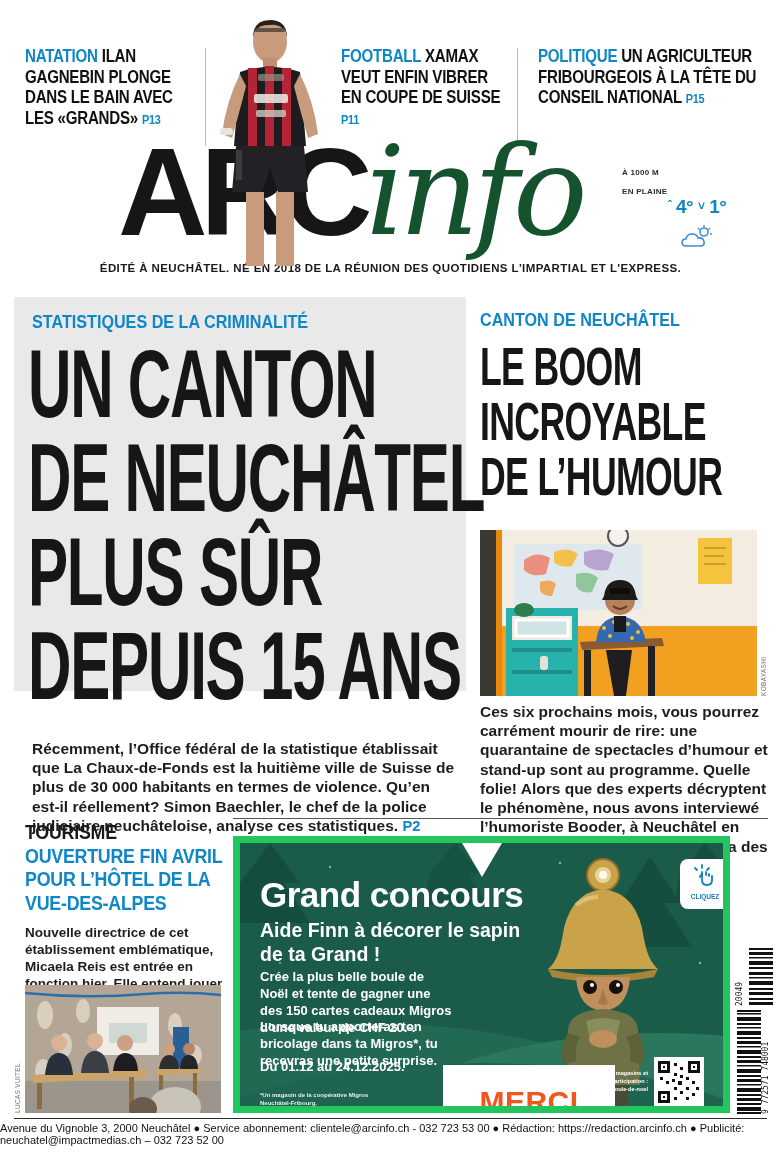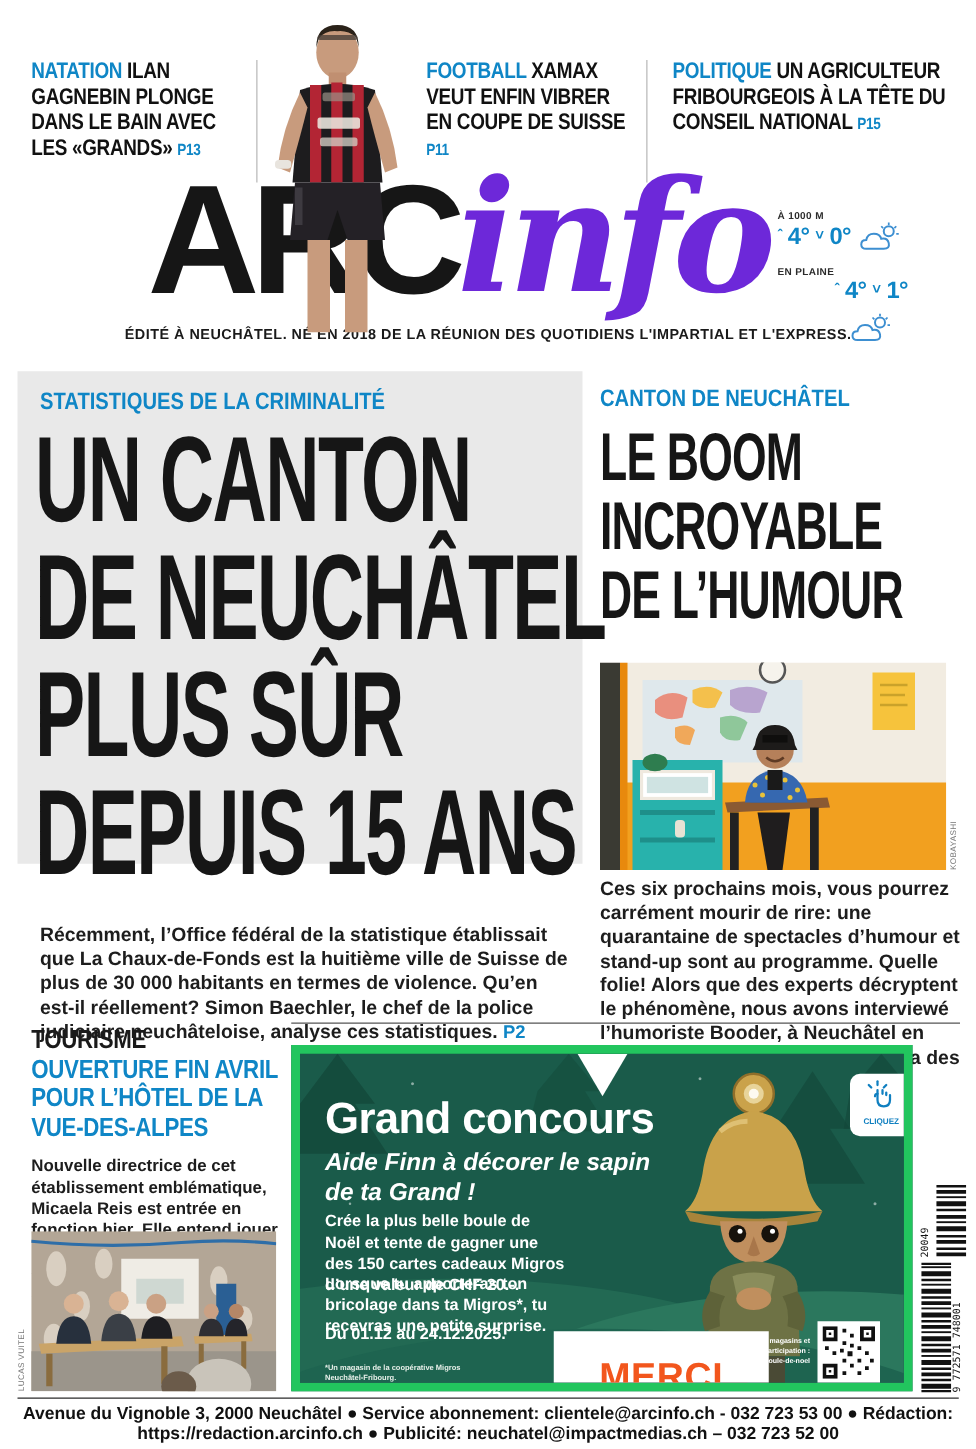--- a/index.html
+++ b/index.html
@@ -14,21 +14,21 @@
   .teaser { font-weight:800; font-size:18px; line-height:1.14; letter-spacing:-0.3px; color:#111; text-transform:uppercase; }
   .kick { color:var(--blue); }
   .pref { color:var(--blue); font-size:0.72em; font-weight:800; }
   .vdiv { width:1px; background:#b9b9b9; }
 
   
   .date-block { font-weight:800; font-size:15px; line-height:1.2; color:#111; letter-spacing:-0.2px; }
   .site { font-weight:400; font-size:13.5px; color:#3a3a3a; letter-spacing:0.4px; margin-top:5px; }
   .issue { font-weight:400; font-size:10.5px; color:#3a3a3a; line-height:1.35; margin-top:20px; }
   .logo-arc { font-weight:800; font-size:124px; letter-spacing:-7px; color:#161616; }
-  .logo-info { font-family:"DejaVu Serif", serif; font-style:italic; font-size:124px; letter-spacing:-6px; color:#6d28d9;font-weight:bold; }
+  .logo-info { font-family:"DejaVu Serif", serif; font-style:italic; font-size:124px; letter-spacing:-6px; color:#14532d; }
   .tagline { font-size:11.5px; font-weight:700; letter-spacing:0.4px; color:#1a1a1a; text-align:center; }
 
   .wx-label { font-size:8px; font-weight:800; color:#2b2b2b; letter-spacing:0.3px; }
   .wx-temps { font-size:19px; font-weight:700; color:var(--blue); letter-spacing:-0.5px; }
   .wx-sym { font-size:12px; vertical-align:3px; }
 
   
   .graybox { background:#e9e9e9; }
   .kicker-big { font-size:19px; font-weight:800; color:var(--blue); letter-spacing:0; white-space:nowrap; }
   .h-main { font-weight:800; font-size:97px; line-height:0.97; letter-spacing:-2px; color:#161616; white-space:nowrap; }
@@ -54,21 +54,21 @@
   .merci-box { background:#fff; text-align:center; }
   .merci { font-weight:800; font-size:30px; letter-spacing:0.5px; color:var(--orange); line-height:1; }
   .merci-sub { font-weight:700; font-size:11px; color:#222; }
   .cliquez { background:#fff; border-radius:8px; text-align:center; }
   .cliquez span { display:block; font-size:6.5px; font-weight:800; color:#0f7fc0; }
   .qr-cap { font-weight:600; font-size:5.6px; color:#fff; text-align:right; line-height:1.45; }
 
   
   .bc-num { font-size:8px; color:#111; writing-mode:vertical-rl; transform:rotate(180deg); font-family:"DejaVu Sans Mono", monospace; }
 
-  .footer-text { font-size:14px; font-weight:700; color:#111; text-align:center; letter-spacing:0; }
+  .footer-text { font-size:11px; font-weight:400; color:#111; letter-spacing:0; }
   .hline { background:#2b2b2b; height:1px; }
 </style>
 </head>
 <body>
 
 <div class="page">
 
   <div class="abs teaser cond" style="left:25px; top:46px; width:214px; transform:scaleX(0.84);">
     <span class="kick">NATATION</span>
     <span>ILAN GAGNEBIN PLONGE DANS LE BAIN AVEC LES «GRANDS»</span>
@@ -121,33 +121,20 @@
 
       <rect x="50" y="176" width="18" height="74" fill="#c89b7d"></rect>
       <rect x="80" y="176" width="18" height="74" fill="#c89b7d"></rect>
     </svg>
   </div>
 
 
   <div class="abs" style="left:622px; top:168px; width:150px;">
     <div style="margin-bottom:10px;">
       <div class="wx-label">À 1000 M</div>
-      <div style="display:flex; align-items:center; gap:6px;">
-        <span class="wx-temps"><span class="wx-sym">ˆ</span> <span>4°</span> <span class="wx-sym">˅</span> <span>0°</span></span>
-        <svg width="34" height="26" viewBox="0 0 34 26">
-          <circle cx="24" cy="8" r="4" fill="none" stroke="#3d8fd1" stroke-width="1.6"></circle>
-          <g stroke="#3d8fd1" stroke-width="1.4">
-              <line x1="24" y1="1" x2="24" y2="3"></line>
-              <line x1="30" y1="4" x2="28.5" y2="5.5"></line>
-              <line x1="32" y1="10" x2="30" y2="10"></line>
-              <line x1="18" y1="4" x2="19.5" y2="5.5"></line>
-            </g>
-          <path d="M6 22 Q2 22 2 18.5 Q2 15 6 15 Q7 10 12 10 Q17 10 18 14 Q23 13 24 17.5 Q25 22 20 22 Z" fill="#fff" stroke="#3d8fd1" stroke-width="1.6"></path>
-        </svg>
-      </div>
     </div>
     <div>
       <div class="wx-label">EN PLAINE</div>
       <div style="display:flex; align-items:center; gap:6px;flex-direction:column;">
         <span class="wx-temps"><span class="wx-sym">ˆ</span> <span>4°</span> <span class="wx-sym">˅</span> <span>1°</span></span>
         <svg width="34" height="26" viewBox="0 0 34 26">
           <circle cx="24" cy="8" r="4" fill="none" stroke="#3d8fd1" stroke-width="1.6"></circle>
           <g stroke="#3d8fd1" stroke-width="1.4">
               <line x1="24" y1="1" x2="24" y2="3"></line>
               <line x1="30" y1="4" x2="28.5" y2="5.5"></line>
@@ -366,21 +353,21 @@
           <path d="M10 12 Q8 12 8 14"></path>
           <line x1="10" y1="5" x2="10" y2="2"></line>
           <line x1="5" y1="7" x2="3" y2="5"></line>
           <line x1="15" y1="7" x2="17" y2="5"></line>
         </g>
       </svg>
       <span>CLIQUEZ</span>
     </div>
 
     <div class="abs ad-title" style="left:20px; top:32px;">Grand concours</div>
-    <div class="abs ad-sub" style="left:20px; top:76px;font-style:italic;">
+    <div class="abs ad-sub" style="left:20px; top:76px;">
       <div>Aide Finn à décorer le sapin</div>
       <div>de ta Grand !</div>
     </div>
     <div class="abs ad-body" style="left:20px; top:126px; width:195px;">Crée la plus belle boule de Noël et tente de gagner une des 150 cartes cadeaux Migros d’une valeur de CHF 20.-.</div>
     <div class="abs ad-body" style="left:20px; top:176px; width:200px;">Lorsque tu apporteras ton bricolage dans ta Migros*, tu recevras une petite surprise.</div>
     <div class="abs ad-body" style="left:20px; top:216px;">Du 01.12 au 24.12.2025.</div>
     <div class="abs ad-note" style="left:20px; top:248px; width:115px;">*Un magasin de la coopérative Migros Neuchâtel-Fribourg.</div>
 
     <div class="abs merci-box" style="left:203px; top:222px; width:172px; height:53px; padding-top:22px;">
       <div class="merci">MERCI</div>

